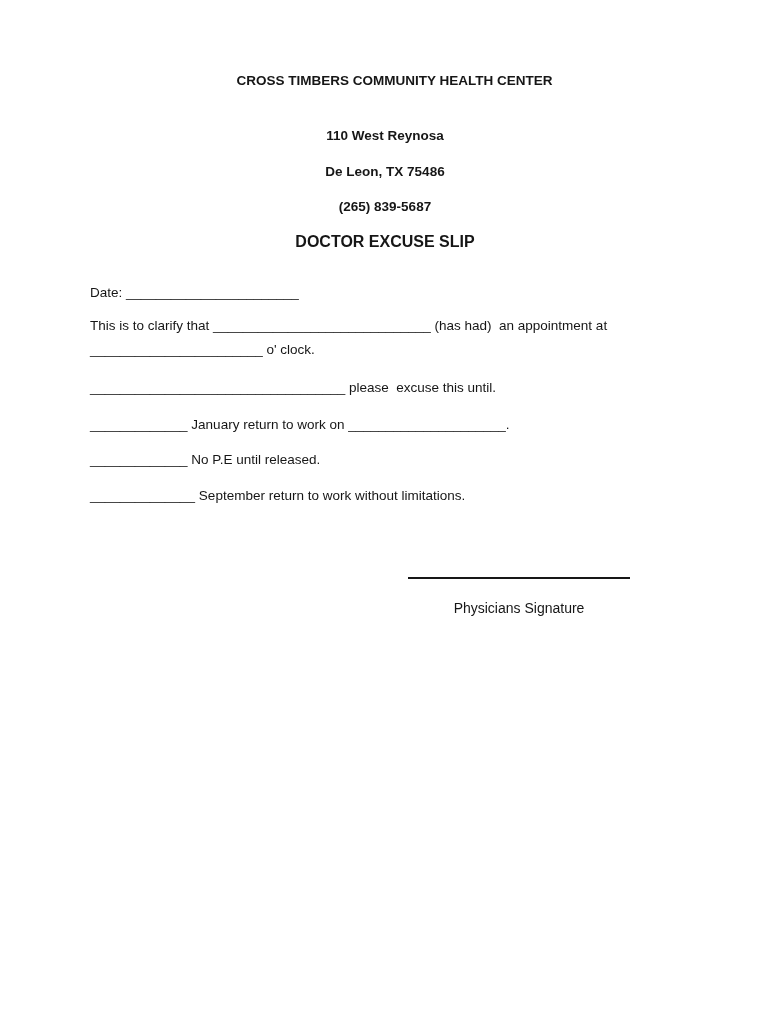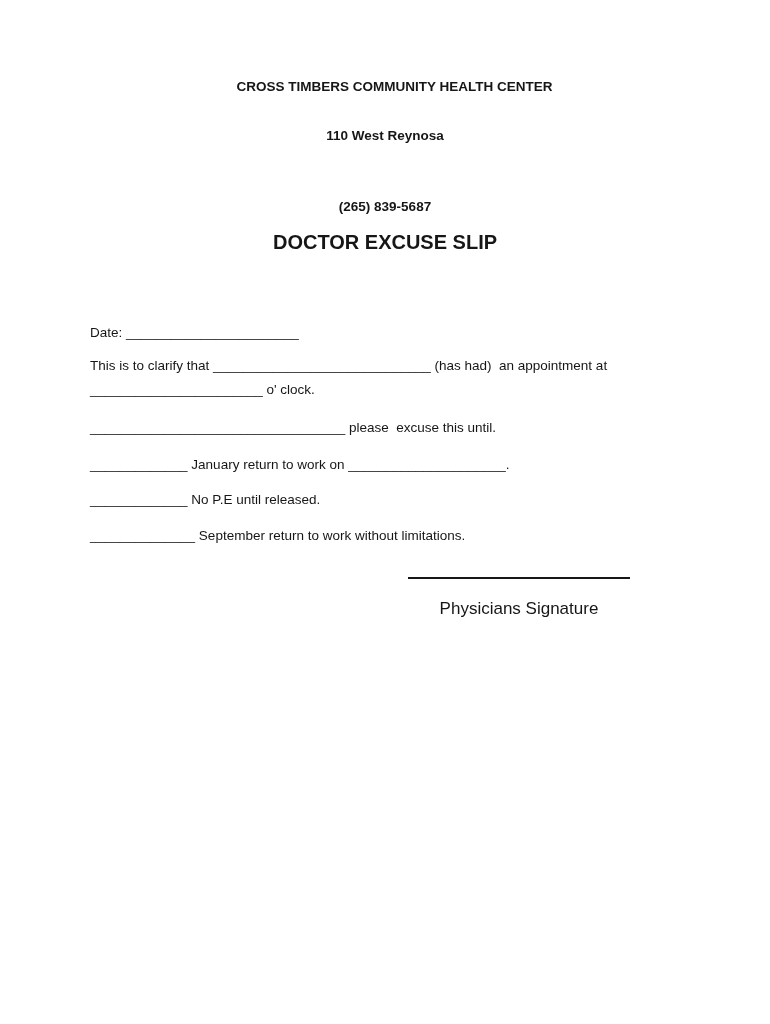--- a/index.html
+++ b/index.html
@@ -24,54 +24,54 @@
   }
   .center {
     left: 0;
     right: 0;
     text-align: center;
   }
   .bold {
     font-weight: 700;
   }
   .doc-title {
-    font-size: 20px;
+    font-size: 16px;
     line-height: 20px;
   }
   .body-line {
     left: 90px;
-    margin-top: 40px;
   }
   .sig-rule {
     position: absolute;
     left: 408px;
     top: 577px;
     width: 222px;
     border-top: 2px solid #161616;
   }
   .sig-label {
     position: absolute;
     left: 408px;
     top: 600px;
     width: 222px;
     text-align: center;
-    font-size: 17px;
+    font-size: 14px;
     line-height: 17px;
     white-space: pre;
   }
 </style>
 </head>
 <body>
 
 <div class="page">
 
-  <div class="line center bold" style="top: 78px; padding-left: 19px;">CROSS TIMBERS COMMUNITY HEALTH CENTER</div>
+  <div class="line center bold" style="top: 72px; padding-left: 19px;">CROSS TIMBERS COMMUNITY HEALTH CENTER</div>
 
   <div class="line center bold" style="top: 127px;">110 West Reynosa</div>
 
+  <div class="line center bold" style="top: 163px;">De Leon, TX 75486</div>
 
   <div class="line center bold" style="top: 198px; text-align: center;">(265) 839-5687</div>
 
   <div class="line center bold doc-title" style="top: 232px;">DOCTOR EXCUSE SLIP</div>
 
   <div class="line body-line" style="top: 284px;">Date: _______________________</div>
 
   <div class="line body-line" style="top: 317px;">This is to clarify that _____________________________ (has had)  an appointment at</div>
 
   <div class="line body-line" style="top: 341px;">_______________________ o' clock.</div>

